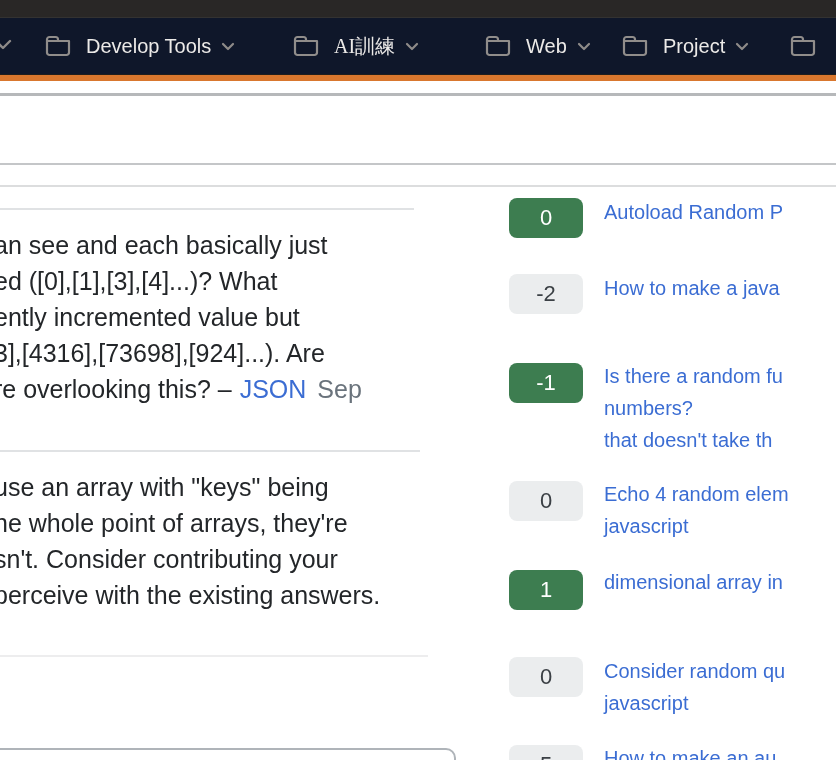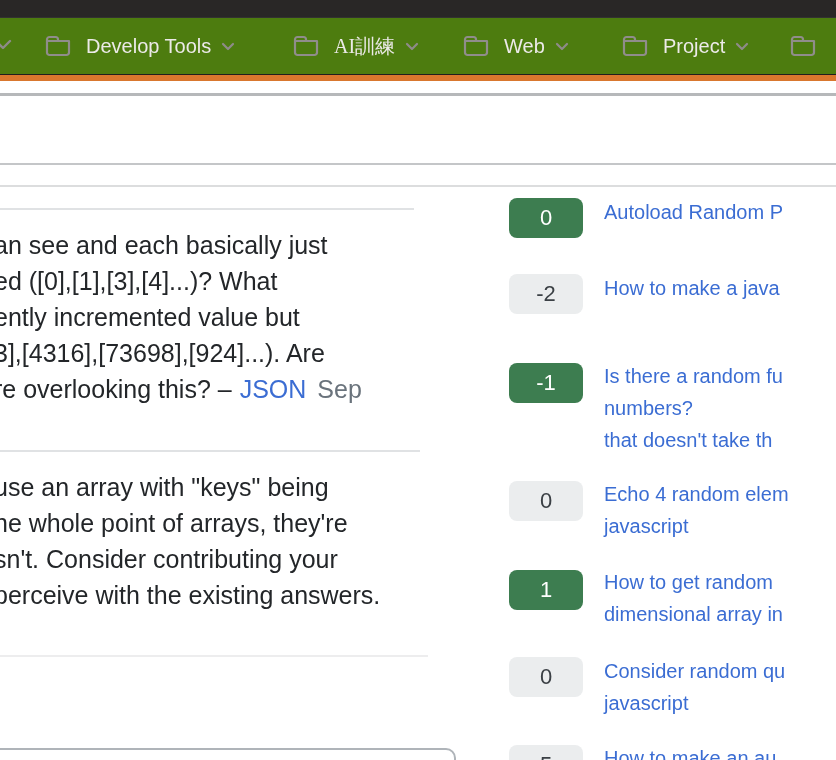--- a/index.html
+++ b/index.html
@@ -5,21 +5,21 @@
   * { margin:0; padding:0; box-sizing:border-box; }
   html,body { width:836px; height:760px; }
   body {
     position:relative; overflow:hidden; background:#ffffff;
     font-family:"Liberation Sans","DejaVu Sans",sans-serif;
     -webkit-font-smoothing:antialiased;
   }
   
   .bookmarks-bar {
     position:absolute; left:0; top:0; width:836px; height:76px;
-    background:#4d7c0f;
+    background:#0f172a;
   }
   .bookmarks-bar .titlebar-strip {
     position:absolute; left:0; top:0; width:836px; height:18px;
     background:#292726; border-bottom:1px solid rgba(255,255,255,0.05);
   }
   .bm-item {
     position:absolute; top:18px; height:56px;
     display:flex; align-items:center; cursor:default;
   }
   .bm-label {
@@ -112,21 +112,21 @@
         </svg>
     </span>
     <span class="bm-label">AI訓練</span>
     <span class="bm-chevron">
       <svg width="14" height="9" viewBox="0 0 14 9">
           <polyline points="2,2 7,7 12,2" fill="none" stroke="#8e8b89" stroke-width="2.2" stroke-linecap="round" stroke-linejoin="round"></polyline>
         </svg>
     </span>
   </div>
 
-  <div class="bm-item" style="left:462px;">
+  <div class="bm-item" style="left:484px;">
     <span>
       <svg width="28" height="24" viewBox="0 0 28 24">
           <path d="M3 7 V5.5 a2.5 2.5 0 0 1 2.5-2.5 h6 a2.5 2.5 0 0 1 2.5 2.5 V7 M3 7 h22 a0 0 0 0 1 0 0 v11.5 a2.5 2.5 0 0 1-2.5 2.5 h-17 a2.5 2.5 0 0 1-2.5-2.5 z" fill="none" stroke="#908d8b" stroke-width="2.2" stroke-linejoin="round"></path>
         </svg>
     </span>
     <span class="bm-label">Web</span>
     <span class="bm-chevron">
       <svg width="14" height="9" viewBox="0 0 14 9">
           <polyline points="2,2 7,7 12,2" fill="none" stroke="#8e8b89" stroke-width="2.2" stroke-linecap="round" stroke-linejoin="round"></polyline>
         </svg>
@@ -211,21 +211,20 @@
   <div class="score-badge gray">0</div>
   <div class="related-title">
     <div class="t-line">Echo 4 random elem</div>
     <div class="t-line">javascript</div>
   </div>
 </div>
 
 <div class="related-item ri-5">
   <div class="score-badge green">1</div>
   <div class="related-title">
-    <div class="t-line">How to get random</div>
     <div class="t-line">dimensional array in</div>
   </div>
 </div>
 
 <div class="related-item ri-6">
   <div class="score-badge gray">0</div>
   <div class="related-title">
     <div class="t-line">Consider random qu</div>
     <div class="t-line">javascript</div>
   </div>

